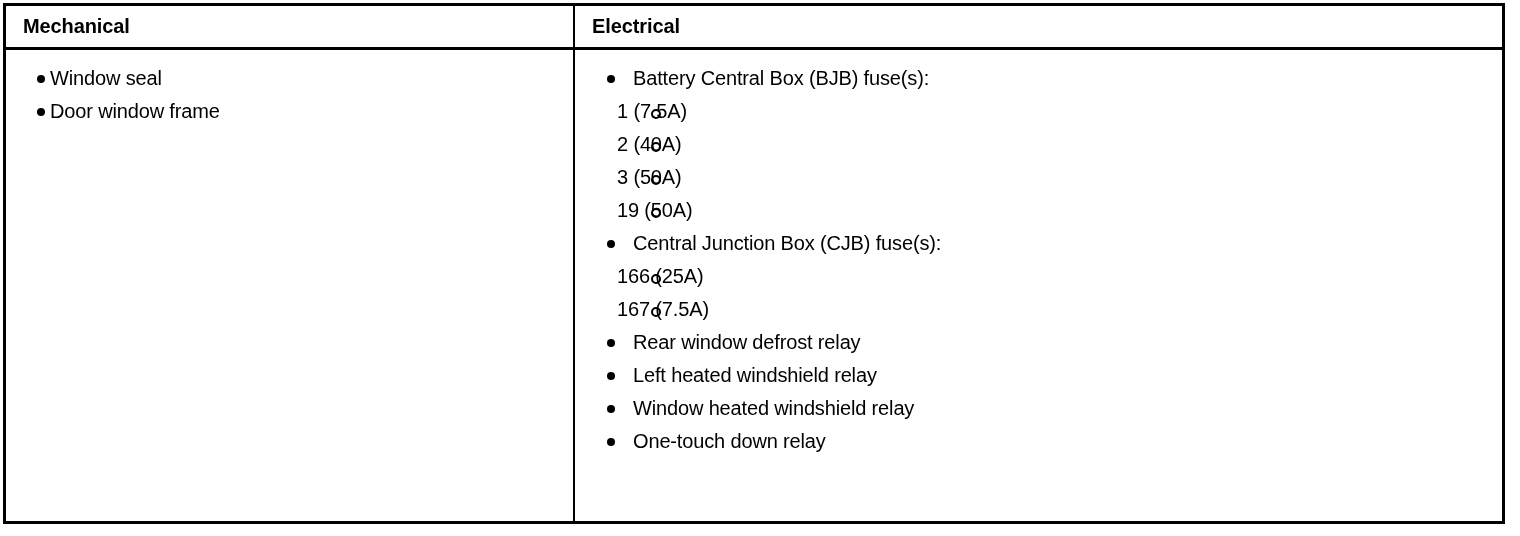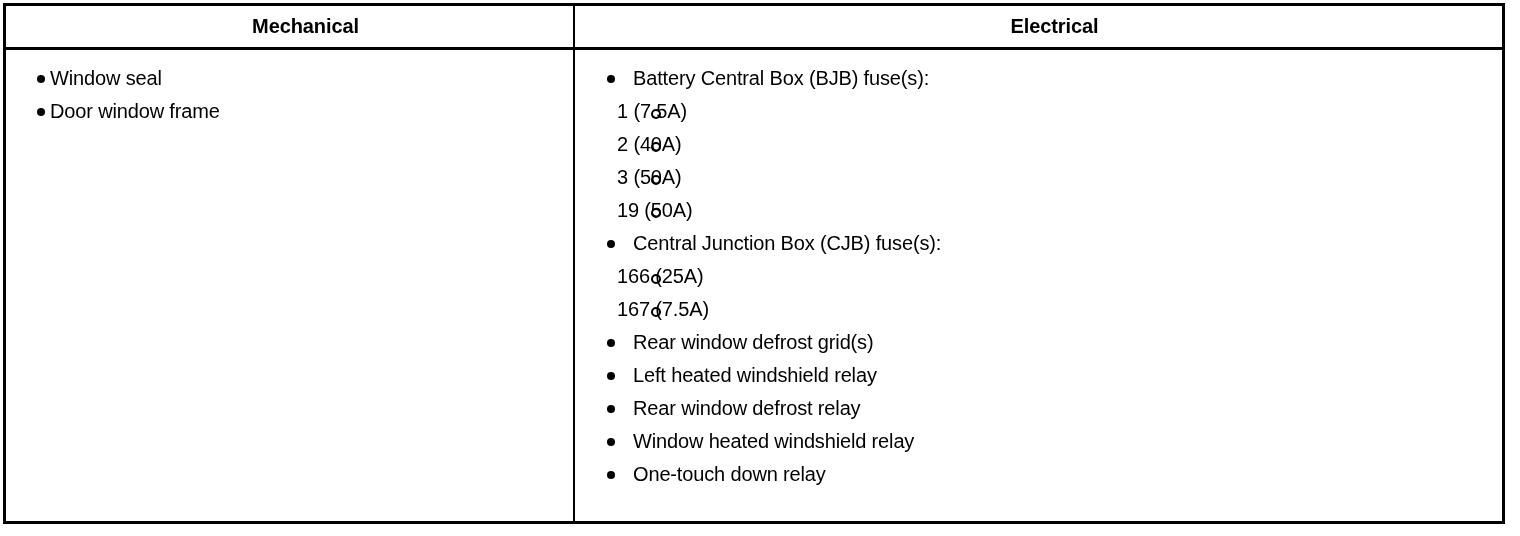--- a/index.html
+++ b/index.html
@@ -58,24 +58,23 @@
   .col-elec {
     flex: 1 1 auto;
     box-sizing: border-box;
     position: relative;
   }
 
   .head-cell-text {
     font-size: 20px;
     font-weight: bold;
     line-height: 41px;
-    padding-left: 32px;
+    padding-left: 17px;
     letter-spacing: -0.1px;
     white-space: nowrap;
-    text-align: center;
   }
 
   
   ul.lvl1 {
     list-style: none;
     margin: 0;
     padding: 0;
     padding-top: 12px;
   }
 
@@ -189,29 +188,25 @@
             <span class="bullet-ring"></span>
             <span class="item-label">166 (25A)</span>
           </li>
           <li class="item l2">
             <span class="bullet-ring"></span>
             <span class="item-label">167 (7.5A)</span>
           </li>
 
           <li class="item l1">
             <span class="bullet-disc"></span>
-            <span class="item-label">Rear window defrost grid(s)</span>
+            <span class="item-label">Rear window defrost relay</span>
           </li>
           <li class="item l1">
             <span class="bullet-disc"></span>
             <span class="item-label">Left heated windshield relay</span>
-          </li>
-          <li class="item l1">
-            <span class="bullet-disc"></span>
-            <span class="item-label">Rear window defrost relay</span>
           </li>
           <li class="item l1">
             <span class="bullet-disc"></span>
             <span class="item-label">Window heated windshield relay</span>
           </li>
           <li class="item l1">
             <span class="bullet-disc"></span>
             <span class="item-label">One-touch down relay</span>
           </li>
 

